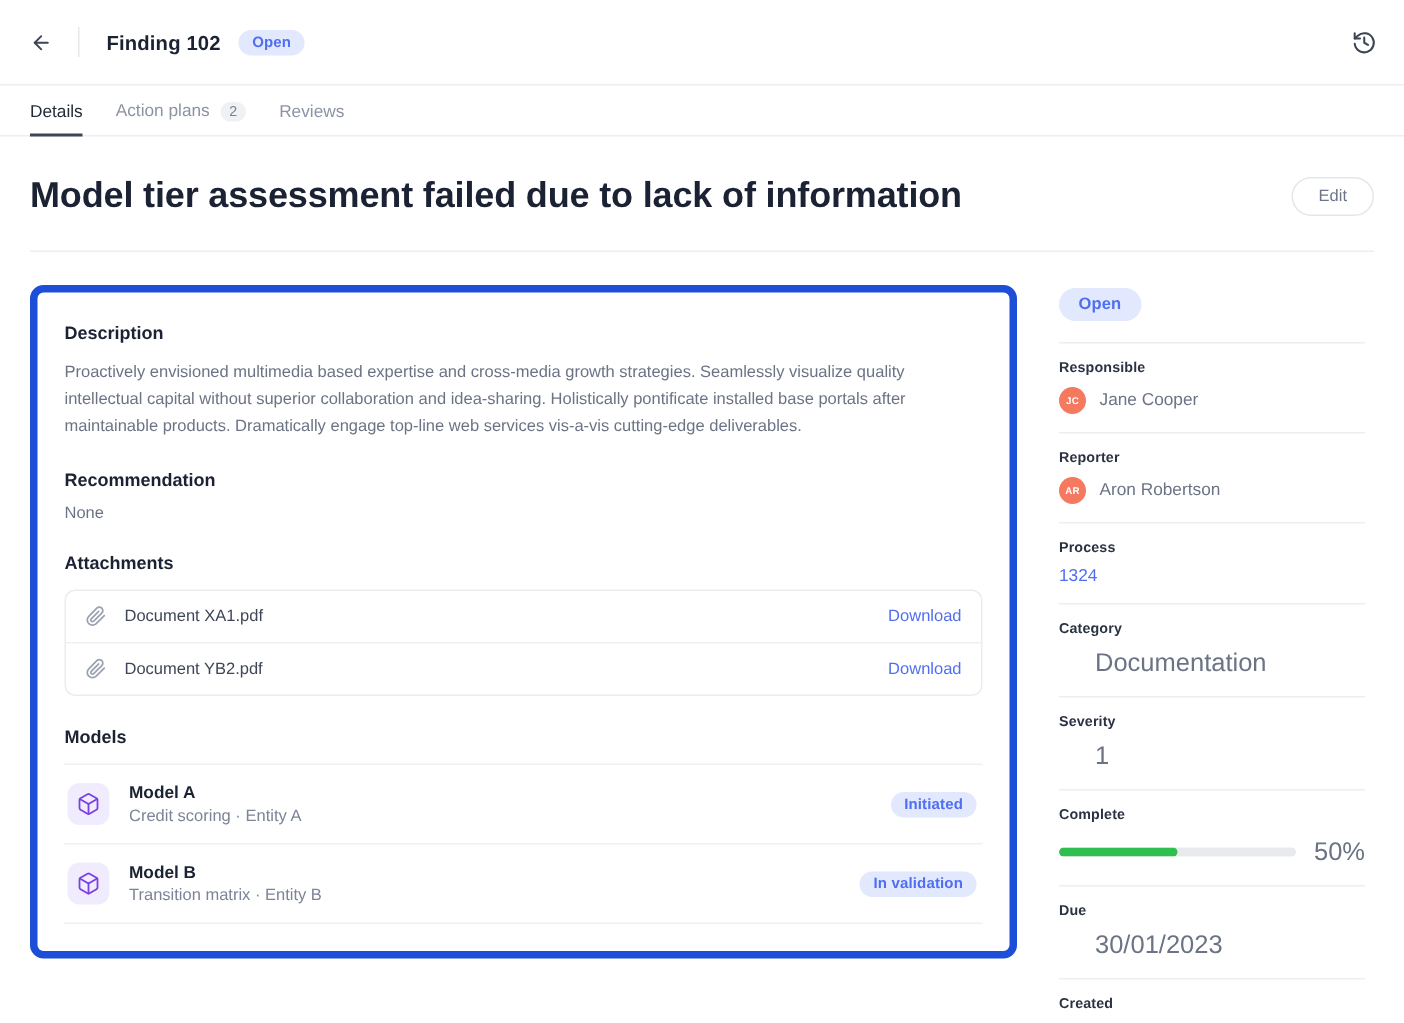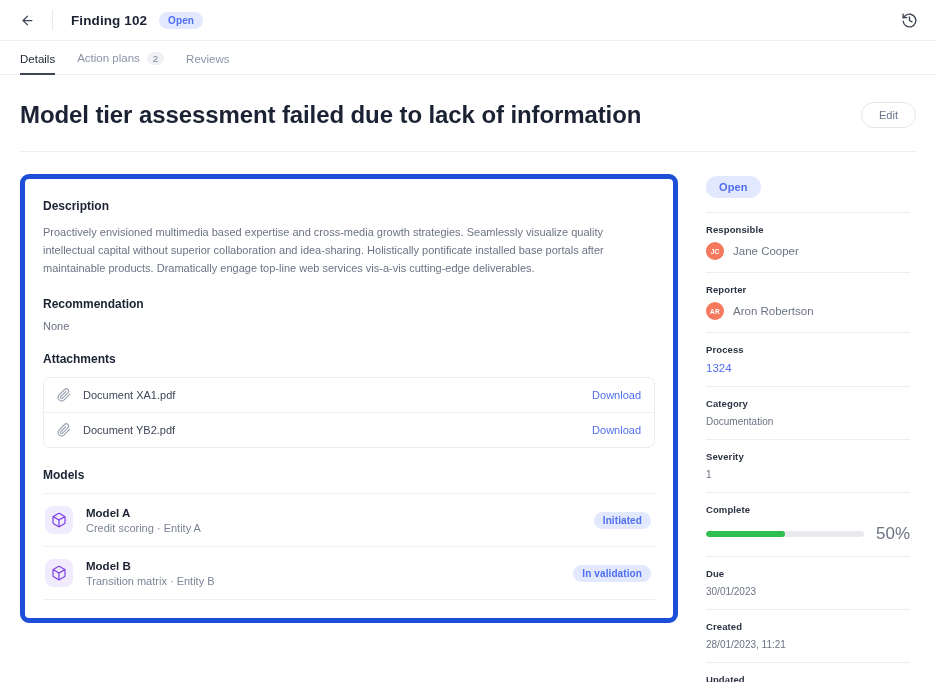--- a/index.html
+++ b/index.html
@@ -6,21 +6,21 @@
   html, body {
     width: 936px; height: 682px;
     background: #ffffff;
     font-family: "Liberation Sans", sans-serif;
     color: #1f2533;
     overflow: hidden;
   }
 
   
   .topbar {
-    height: 41px;
+    height: 57px;
     border-bottom: 1px solid #eceef1;
     display: flex;
     align-items: center;
     padding: 0 14px 0 16px;
   }
   .back-btn {
     width: 22px; height: 22px;
     display: flex; align-items: center; justify-content: center;
     color: #3d4354; cursor: pointer; background: none; border: none;
   }
@@ -126,21 +126,21 @@
   .model-sub { font-size: 11px; color: #7c8496; margin-top: 3px; }
   .model-meta { flex: 1; }
   .badge-blue { background: #e2e8fd; color: #4f6ef0; }
   .badge-green { background: #dcf7e5; color: #29a457; }
 
   
   .sb-status { margin-bottom: 14px; }
   .sb-status .badge { font-size: 11px; padding: 5px 13px; border-radius: 13px; }
   .sb-item { border-top: 1px solid #eceef1; padding: 11px 0 12px 0; }
   .sb-label { font-size: 9.5px; font-weight: 700; color: #2b3purple; color: #2b3242; letter-spacing: .1px; }
-  .sb-value { font-size: 10px; color: #6b7384; margin-top: 7px; }
+  .sb-value { font-size: 17px; color: #6b7384; margin-top: 7px; margin-left: 24px; }
   .sb-link { font-size: 11.5px; color: #4f6ef0; margin-top: 7px; cursor: pointer; }
   .person { display: flex; align-items: center; margin-top: 7px; }
   .avatar {
     width: 18px; height: 18px; border-radius: 50%;
     background: #f4795f; color: #fff;
     font-size: 6.5px; font-weight: 700;
     display: flex; align-items: center; justify-content: center;
     margin-right: 9px; flex: none; letter-spacing: .2px;
   }
   .person-name { font-size: 11.5px; color: #6b7384; }

